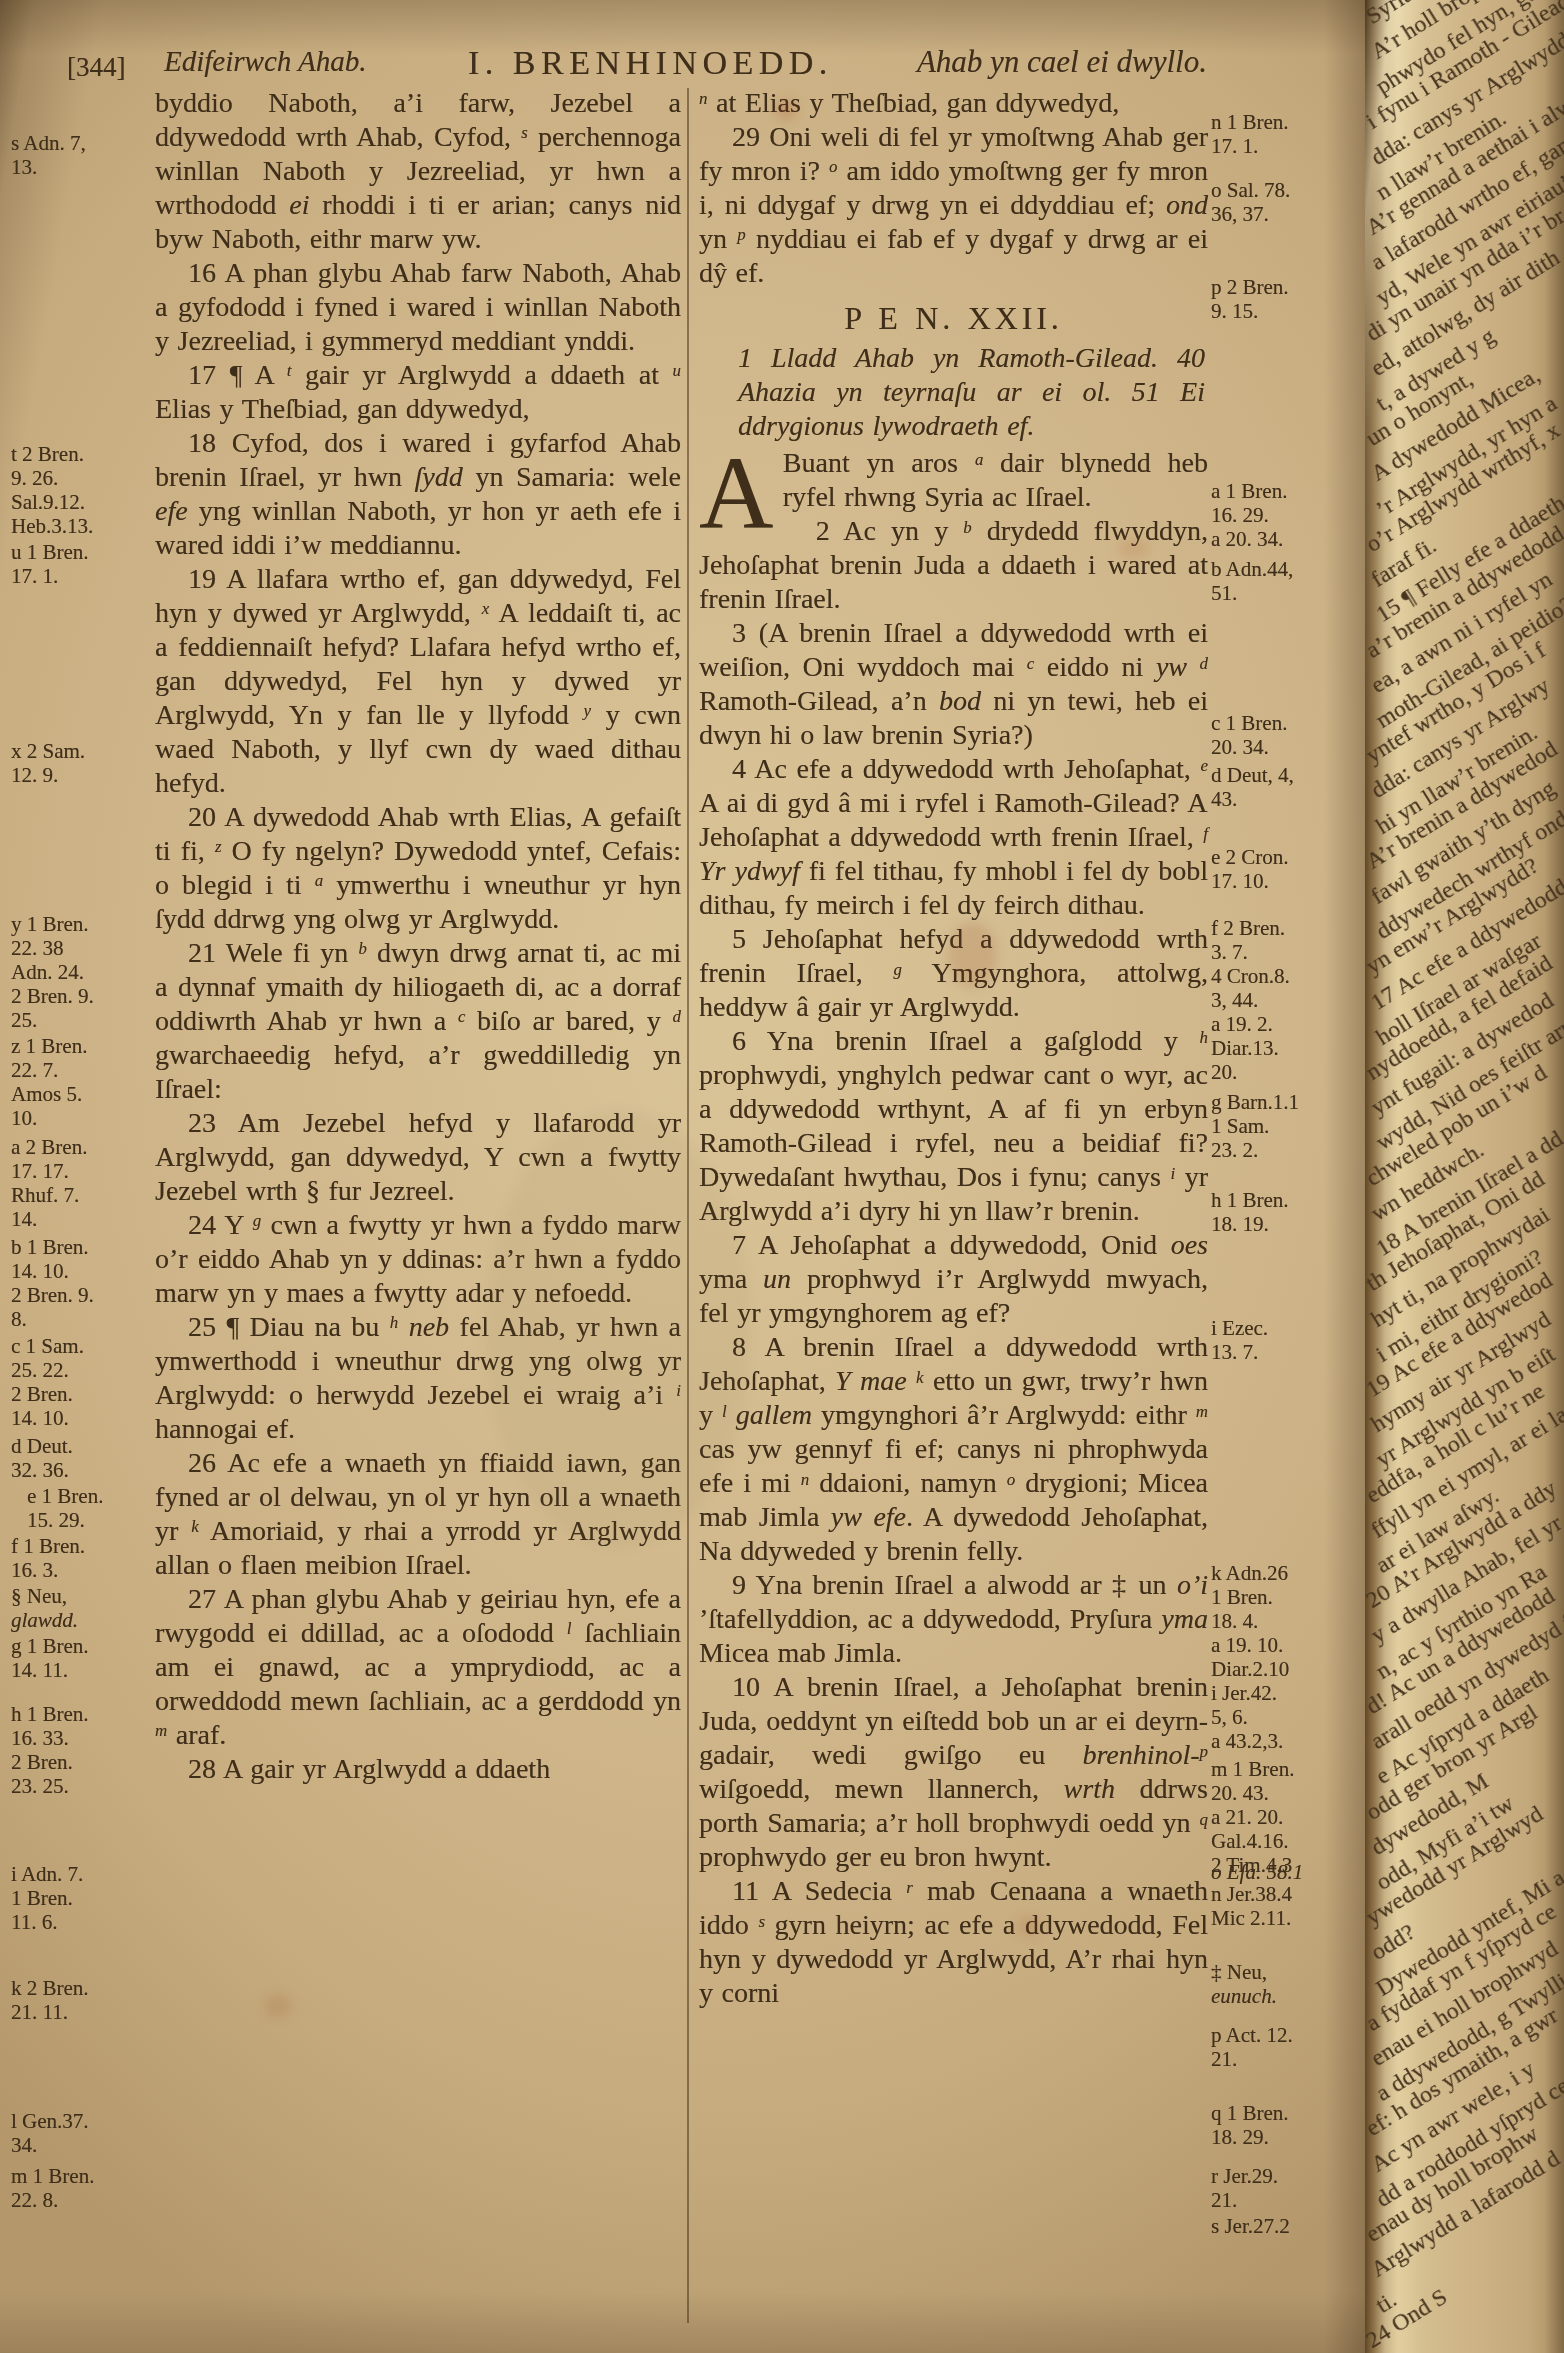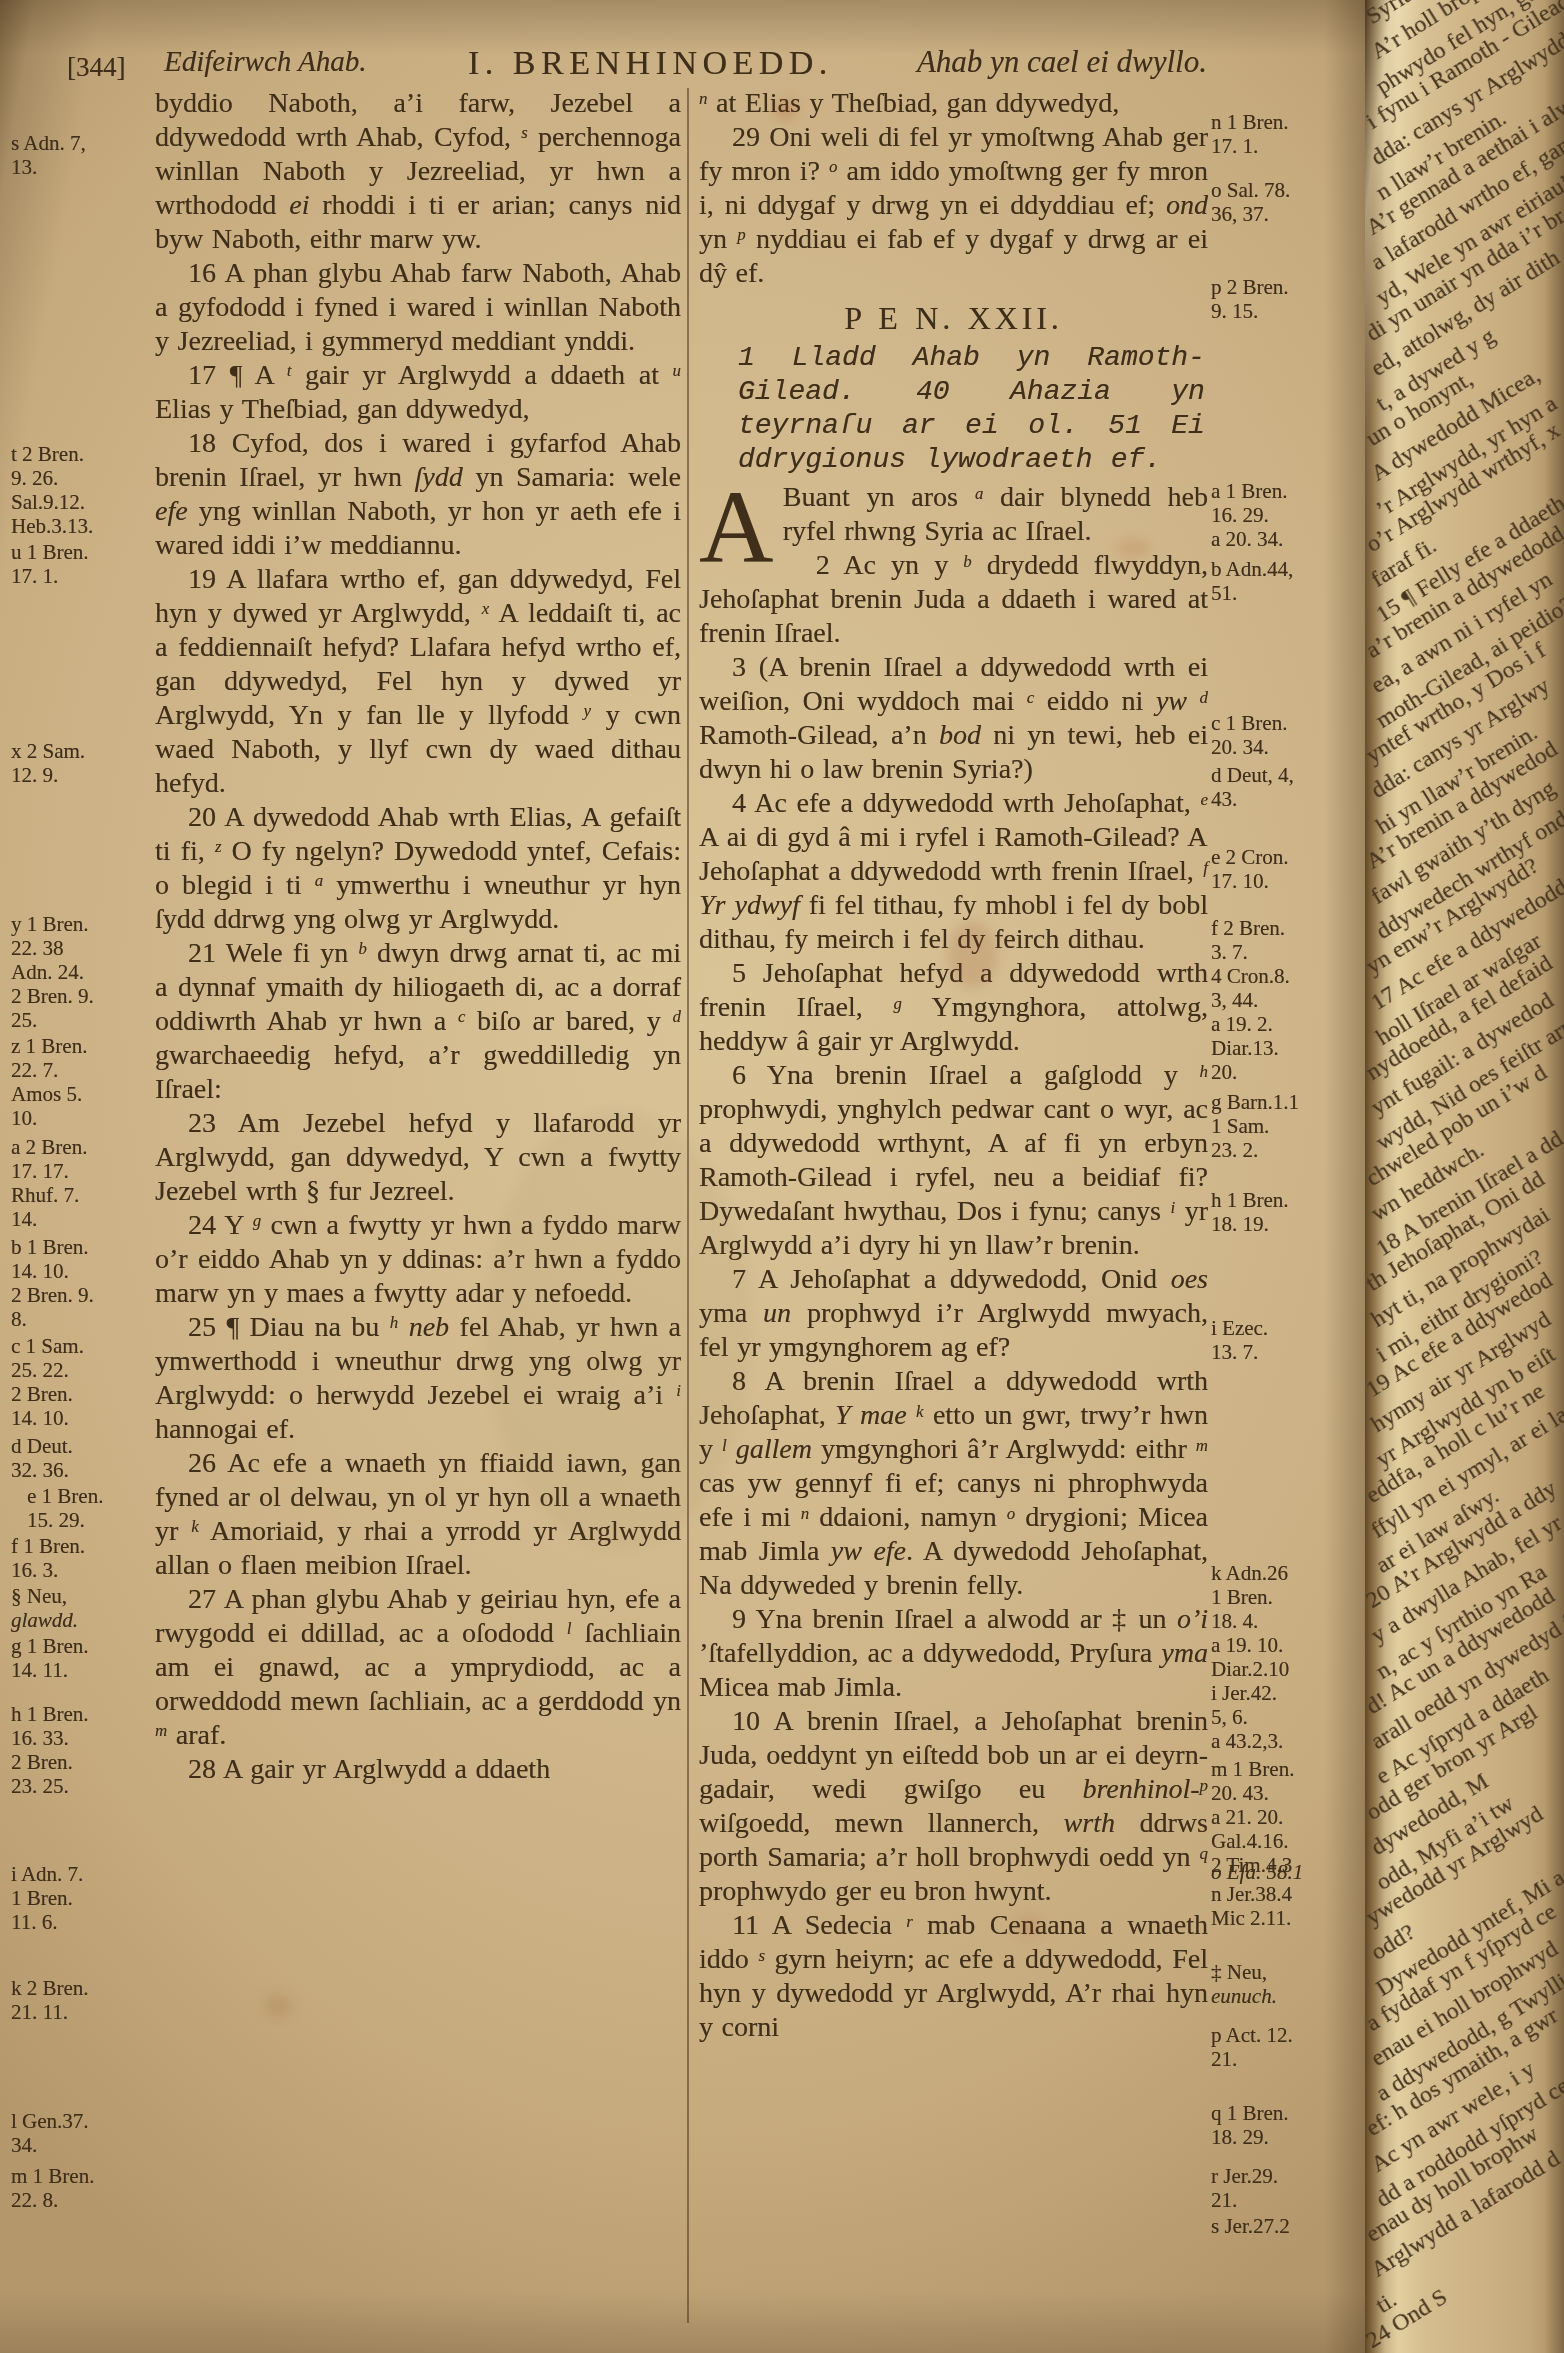--- a/index.html
+++ b/index.html
@@ -21,21 +21,21 @@
   .h-center{left:468px;top:44px;font-size:34px;letter-spacing:5.5px;}
   .h-right{left:858px;top:44px;width:349px;text-align:right;font-size:31px;font-style:italic;}
   
   .col{position:absolute;top:86px;}
   .col-left{left:155px;width:526px;}
   .col-right{left:699px;width:509px;}
   .col p{margin:0;font-size:28px;line-height:34px;text-align:justify;word-spacing:1.6px;}
   .col p.indent{text-indent:33px;}
   sup{font-size:0.60em;line-height:0;position:relative;top:-0.45em;vertical-align:baseline;font-style:italic;}
   .chap-heading{text-align:center !important;font-size:32px !important;letter-spacing:3.9px;margin:11px 0 6.3px 0 !important;}
-  .summary{margin:0 3.1px 3.1px 39px !important;text-align:center;font-family:Liberation Mono, monospace;}
+  .summary{margin:0 3.1px 3.1px 39px !important;text-align:center;}
   .dropcap{float:left;font-size:103px;line-height:81px;padding:6.3px 9.4px 0 0;}
   .divider{position:absolute;left:687px;top:88px;height:2235px;width:1.6px;background:rgba(74,54,28,.55);}
   
   .notes{position:absolute;top:0;bottom:0;}
   .notes-left{left:11px;width:142px;}
   .notes-right{left:1211px;width:153px;}
   .note{position:absolute;font-size:21px;line-height:24px;white-space:nowrap;}
   
   .curl{
     position:absolute;right:0;top:0;width:200px;height:2354px;overflow:hidden;

